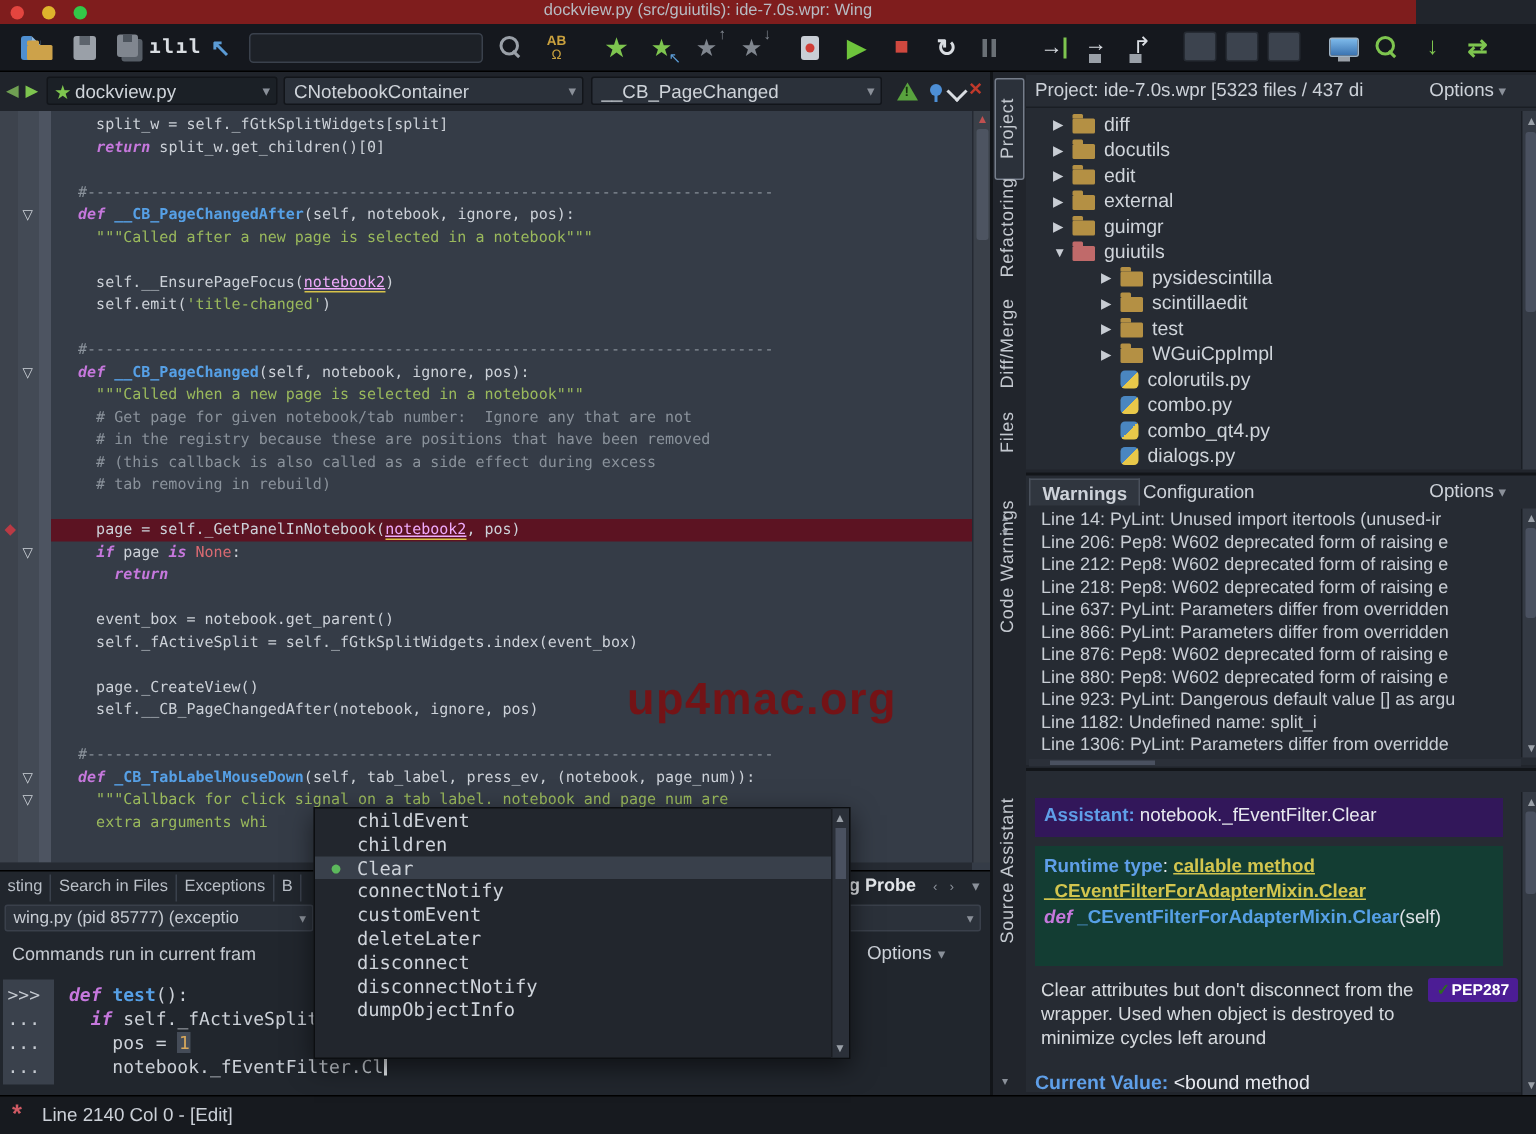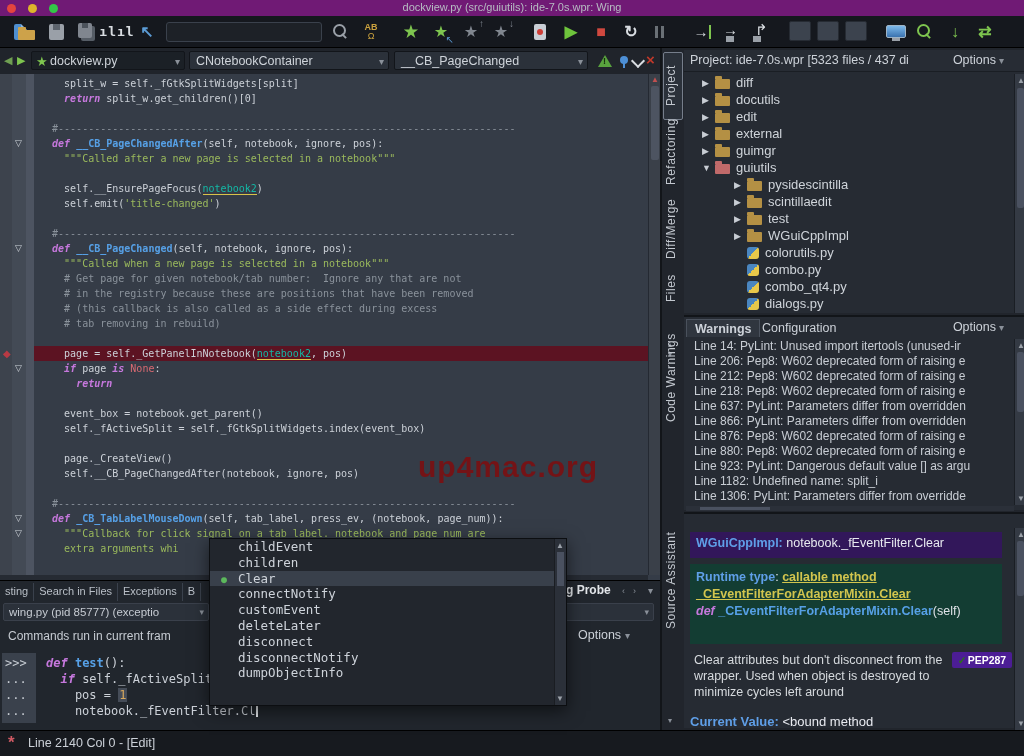--- a/index.html
+++ b/index.html
@@ -1,21 +1,21 @@
 <!DOCTYPE html>
 <html><head>
 <meta charset="utf-8">
 <style>
   html,body{margin:0;padding:0;background:#0a0c0f;}
   #app{position:relative;width:1024px;height:756px;overflow:hidden;
        font-family:"Liberation Sans",sans-serif;background:#21252c;
        -webkit-font-smoothing:antialiased;}
   .abs{position:absolute;}
   
-  #titlebar{left:0;top:0;width:1024px;height:16px;background:#701a75;}
+  #titlebar{left:0;top:0;width:944px;height:16px;background:#7f1d1d;}
   .tl{position:absolute;top:4px;width:9px;height:9px;border-radius:50%;}
   #title-text{position:absolute;left:0;right:0;top:1px;text-align:center;
     font-size:11px;color:#b7bcc3;}
   
   #toolbar{left:0;top:16px;width:1024px;height:32px;background:linear-gradient(#191d23,#131증619);
     background:#15181e;border-bottom:1px solid #000;display:flex;align-items:center;padding-left:6px;box-sizing:border-box;}
   .tbi{display:inline-flex;align-items:center;justify-content:center;width:24px;height:22px;
     margin:0 3px;font-size:16px;color:#d9dde2;position:relative;flex:none;}
   .tbg{font-weight:bold;}
   .tbsp{width:10px;flex:none;}
@@ -98,21 +98,21 @@
   .ctext{display:block;padding-left:6px;font-family:"DejaVu Sans Mono",monospace;
     font-size:10px;line-height:15px;white-space:pre;}
   .bpmark{position:absolute;left:-31px;top:1px;color:#b93a44;font-size:10px;line-height:13px;}
   .foldmark{position:absolute;left:-19px;top:1px;color:#cfd4da;font-size:9px;line-height:13px;}
   .sg-t{color:#ccd1d8;}
   .sg-k{color:#c678dd;font-style:italic;font-weight:bold;}
   .sg-f{color:#56a0e6;font-weight:bold;}
   .sg-s{color:#9ab95c;}
   .sg-c{color:#8a929b;}
   .sg-n{color:#d96a72;}
-  .sg-u{color:#14b8a6;border-bottom:1.5px solid #d8c34a;}
+  .sg-u{color:#f0abfc;border-bottom:1.5px solid #d8c34a;text-decoration:underline;}
   .sg-numsel{color:#d8a85c;background:#454c58;padding:0 1px;}
   #ed-vsb{left:648px;top:0;width:12px;height:501px;background:#3a4049;border-left:1px solid #242932;box-sizing:border-box;}
   #ed-vsb-up{position:absolute;left:2px;top:1px;font-size:8px;color:#c05050;}
   #ed-vsb-thumb{position:absolute;left:2px;top:12px;width:8px;height:74px;background:#4d5461;border-radius:2px;}
   #ed-hsb{left:0;top:501px;width:648px;height:5px;background:#262b33;}
   #ed-hsb-thumb{position:absolute;left:330px;top:1px;width:228px;height:3px;background:#c6ccd3;border-radius:2px;}
   #watermark{left:418px;top:450px;font-size:30px;font-weight:bold;color:rgba(122,16,18,0.93);
     letter-spacing:1px;z-index:3;}
   
   #popup{left:209px;top:538px;width:358px;height:168px;background:#22262d;border:1px solid #0c0e11;
@@ -477,21 +477,21 @@
         <span class="rp-thumb" style="top:13px;height:60px"></span>
         <span class="sa g-dn-t" style="bottom:2px"></span>
       </div>
       <div id="warn-hsb">
         <span id="warn-hsb-thumb"></span>
       </div>
     </div>
 
     <div class="rpanel" style="top:464px;height:216px;border-top:2px solid #121519">
       <div id="as-box-completion">
-        <span class="as-label">WGuiCppImpl:</span><span class="as-val"> notebook._fEventFilter.Clear</span>
+        <span class="as-label">Assistant:</span><span class="as-val"> notebook._fEventFilter.Clear</span>
       </div>
       <div id="as-box-runtime">
         <span class="as-label">Runtime type</span><span class="as-val">: </span><span class="as-link">callable method</span><br>
         <span class="as-link">_CEventFilterForAdapterMixin.Clear</span><br>
         <span class="as-def-kw">def</span><span class="as-def-name"> _CEventFilterForAdapterMixin.Clear</span><span class="as-def-args">(self)</span>
       </div>
       <div id="as-doc">Clear attributes but don't disconnect from the wrapper. Used when object is destroyed to minimize cycles left around</div>
       <div id="as-pep">
         <span class="g-check"></span><span>PEP287</span>
       </div>

